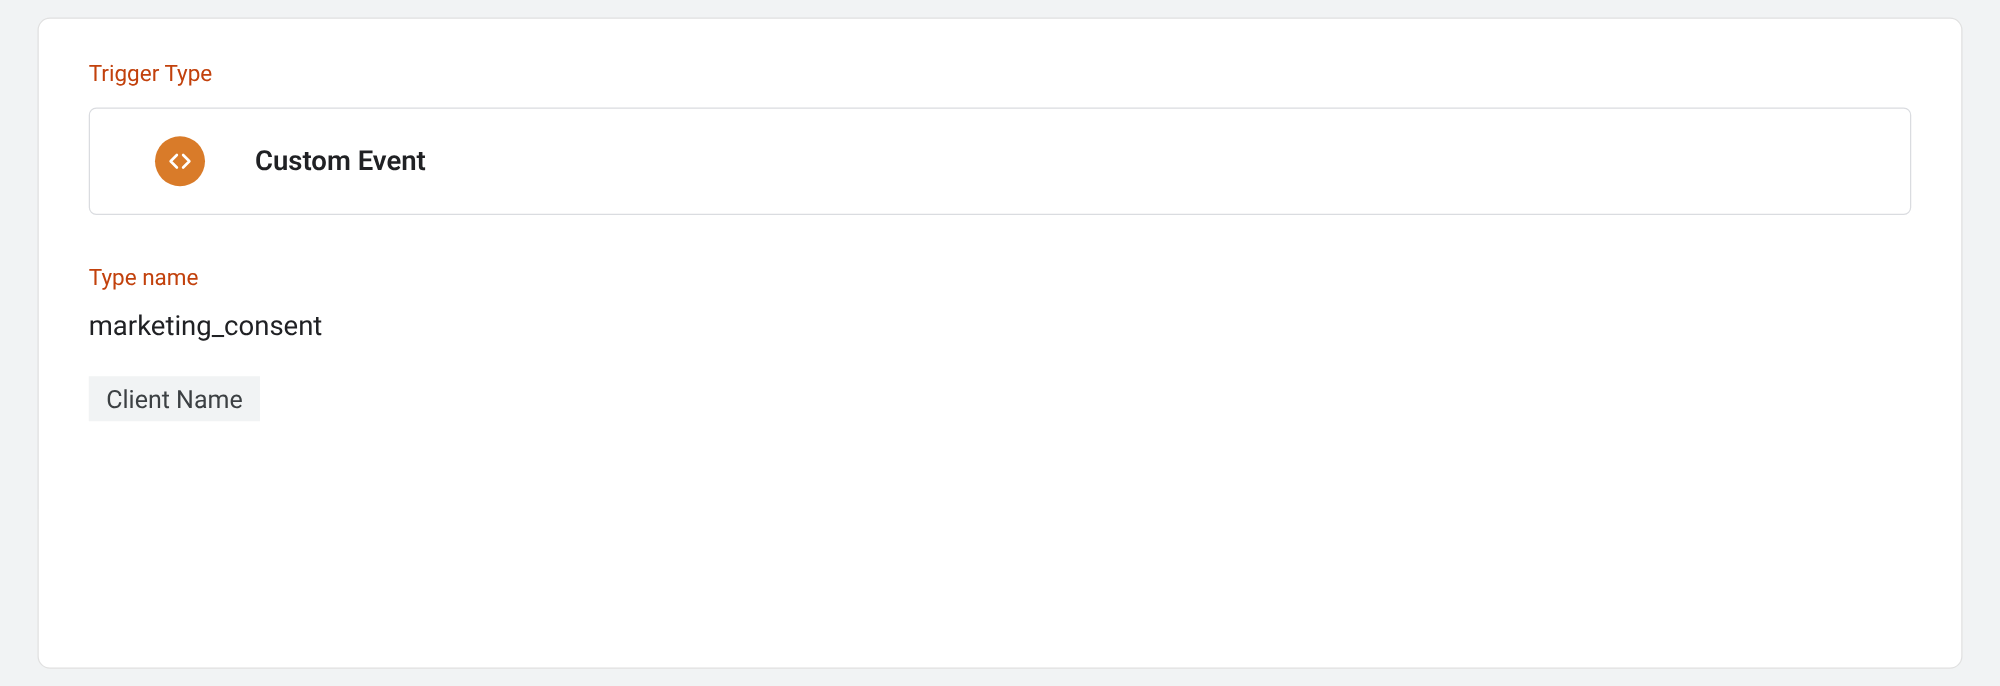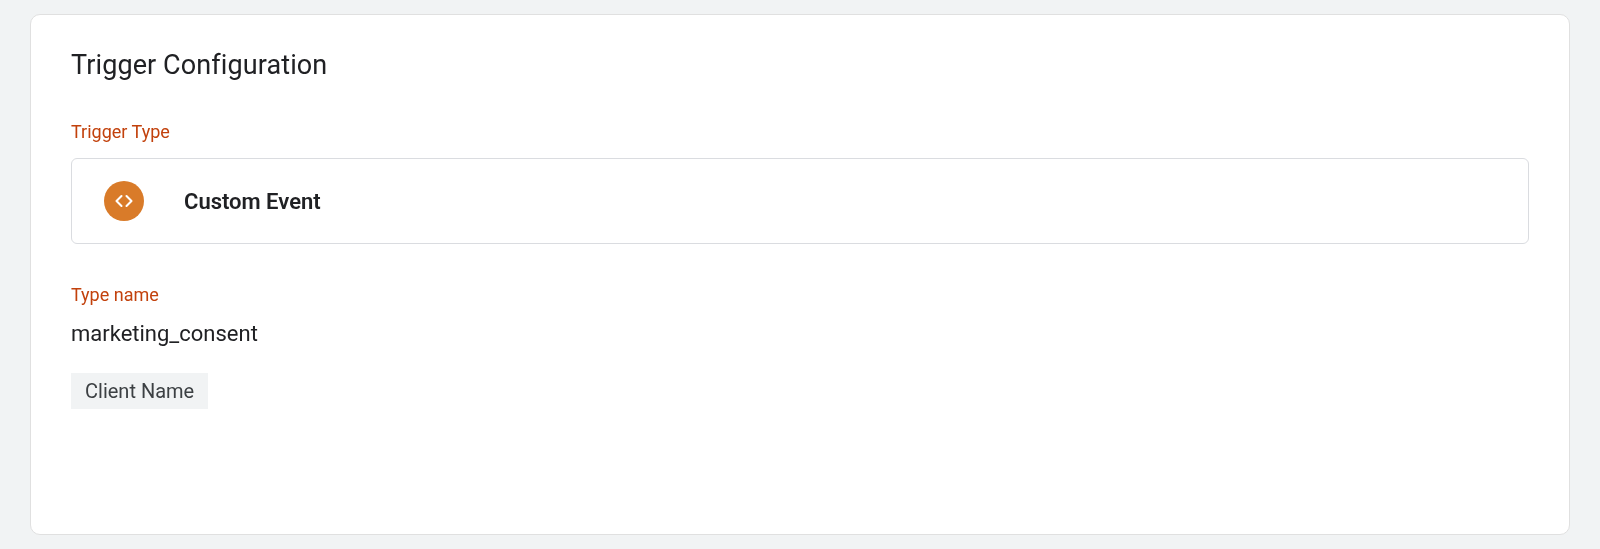--- a/index.html
+++ b/index.html
@@ -33,21 +33,21 @@
       font-size: 18px;
       color: #c2410c;
       margin-bottom: 16px;
       font-weight: 400;
     }
     .trigger-type-box {
       border: 1px solid #dadce0;
       border-radius: 6px;
       display: flex;
       align-items: center;
-      padding: 22px 32px;
+      padding: 22px 52px;
       margin-bottom: 40px;
       cursor: pointer;
     }
     .icon-badge {
       width: 40px;
       height: 40px;
       border-radius: 50%;
       background: #d97b29;
       display: flex;
       align-items: center;
@@ -84,21 +84,20 @@
     }
     .condition-text {
       font-size: 20px;
       color: #202124;
     }
   </style>
 </head>
 <body>
 
 <div class="card">
-  <h1 class="card-title">Trigger Configuration</h1>
 
   <div class="field-label">Trigger Type</div>
 
   <div class="trigger-type-box">
     <div class="icon-badge">
       <svg viewBox="0 0 24 24" fill="none" stroke="#ffffff" stroke-width="2.5" stroke-linecap="round" stroke-linejoin="round">
         <polyline points="9 6 3 12 9 18"></polyline>
         <polyline points="15 6 21 12 15 18"></polyline>
       </svg>
     </div>

